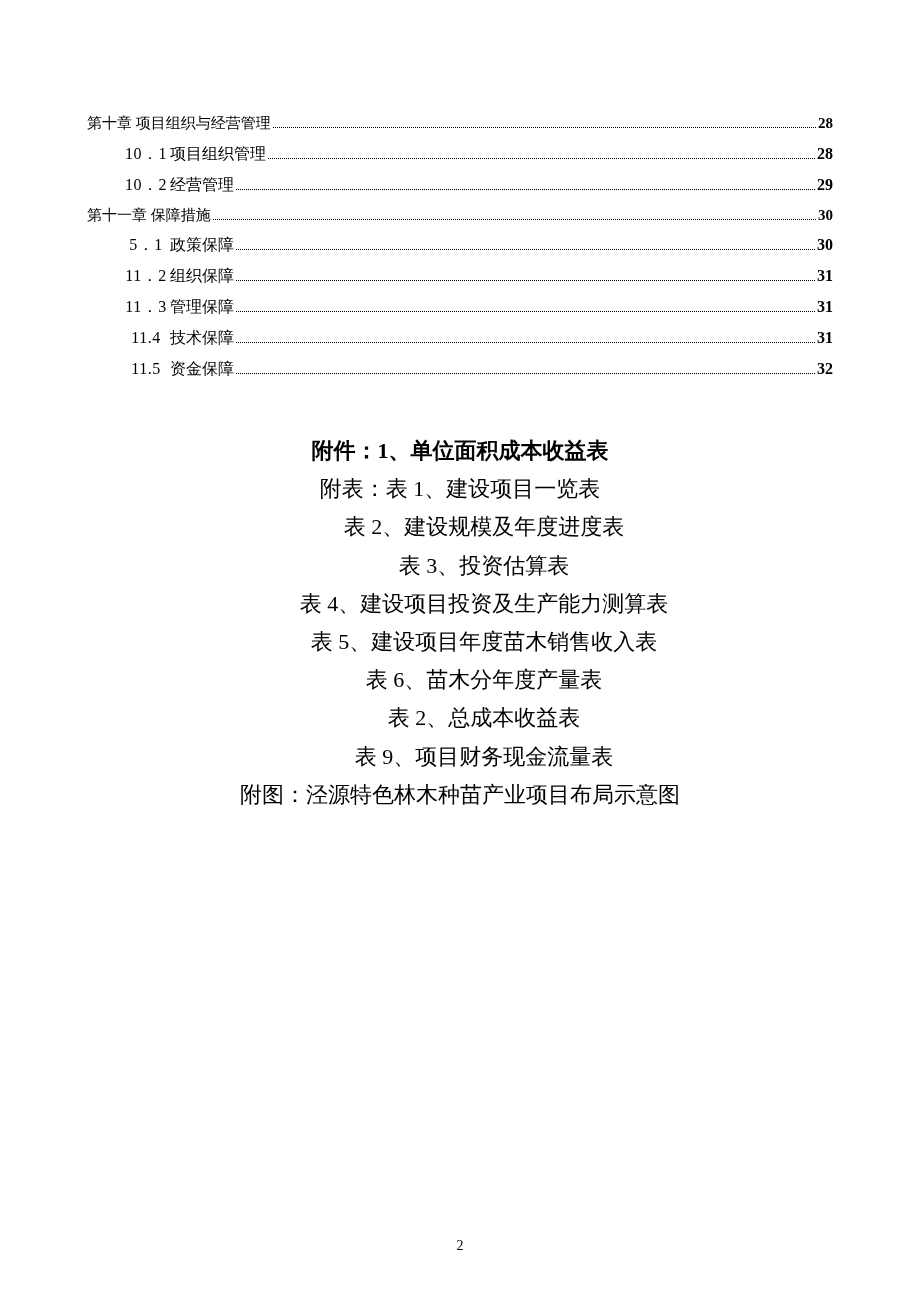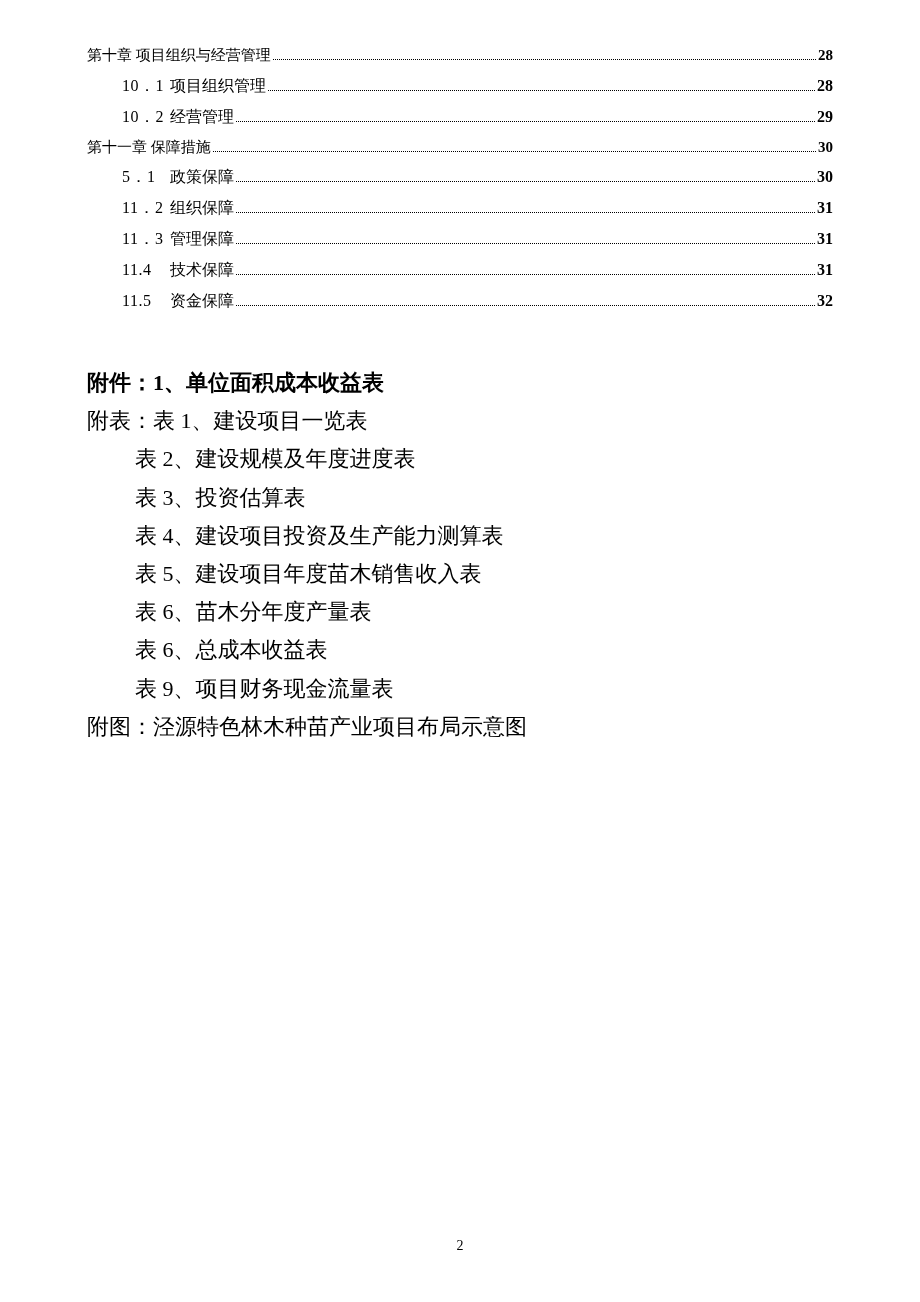--- a/index.html
+++ b/index.html
@@ -5,21 +5,22 @@
     body {
       margin: 0;
       padding: 0;
       background: #ffffff;
       font-family: "SimSun", "宋体", serif;
       width: 920px;
       height: 1302px;
       position: relative;
     }
     .page {
-      padding: 44px 87px 0 87px;
+      padding: 112px 87px 0 87px;
+      text-align: center;
     }
     .toc-line {
       display: flex;
       align-items: baseline;
       font-size: 15px;
       color: #000;
       margin-bottom: 7px;
       line-height: 1.5;
     }
     .toc-chapter {
@@ -136,21 +137,21 @@
       <span class="bold">附件：</span><span class="bold">1、单位面积成本收益表</span>
     </div>
     <div class="appendix-line">
       <span>附表：</span><span>表 1、建设项目一览表</span>
     </div>
     <div class="appendix-line appendix-indent">表 2、建设规模及年度进度表</div>
     <div class="appendix-line appendix-indent">表 3、投资估算表</div>
     <div class="appendix-line appendix-indent">表 4、建设项目投资及生产能力测算表</div>
     <div class="appendix-line appendix-indent">表 5、建设项目年度苗木销售收入表</div>
     <div class="appendix-line appendix-indent">表 6、苗木分年度产量表</div>
-    <div class="appendix-line appendix-indent">表 6、总成本收益表</div>
+    <div class="appendix-line appendix-indent">表 2、总成本收益表</div>
     <div class="appendix-line appendix-indent">表 9、项目财务现金流量表</div>
     <div class="appendix-line">
       <span>附图：</span><span>泾源特色林木种苗产业项目布局示意图</span>
     </div>
   </div>
 
 </div>
 
 <div class="page-number">2</div>
 

